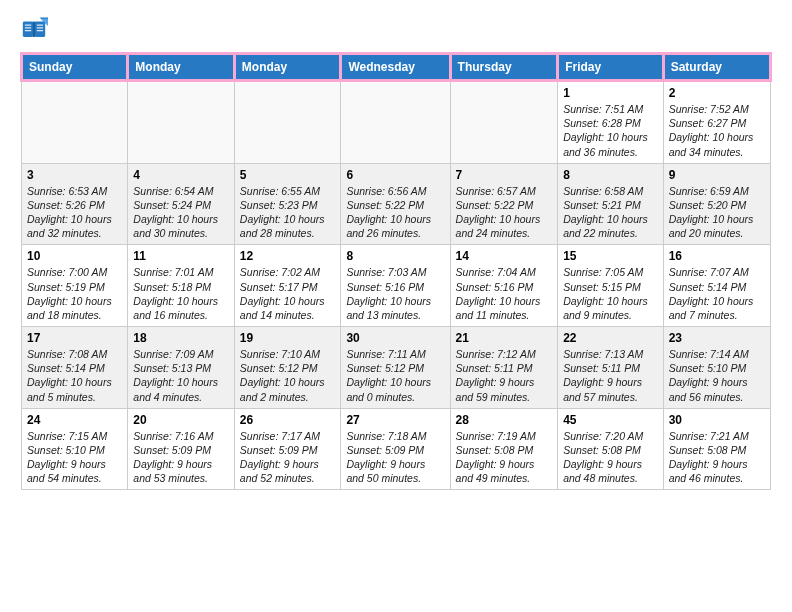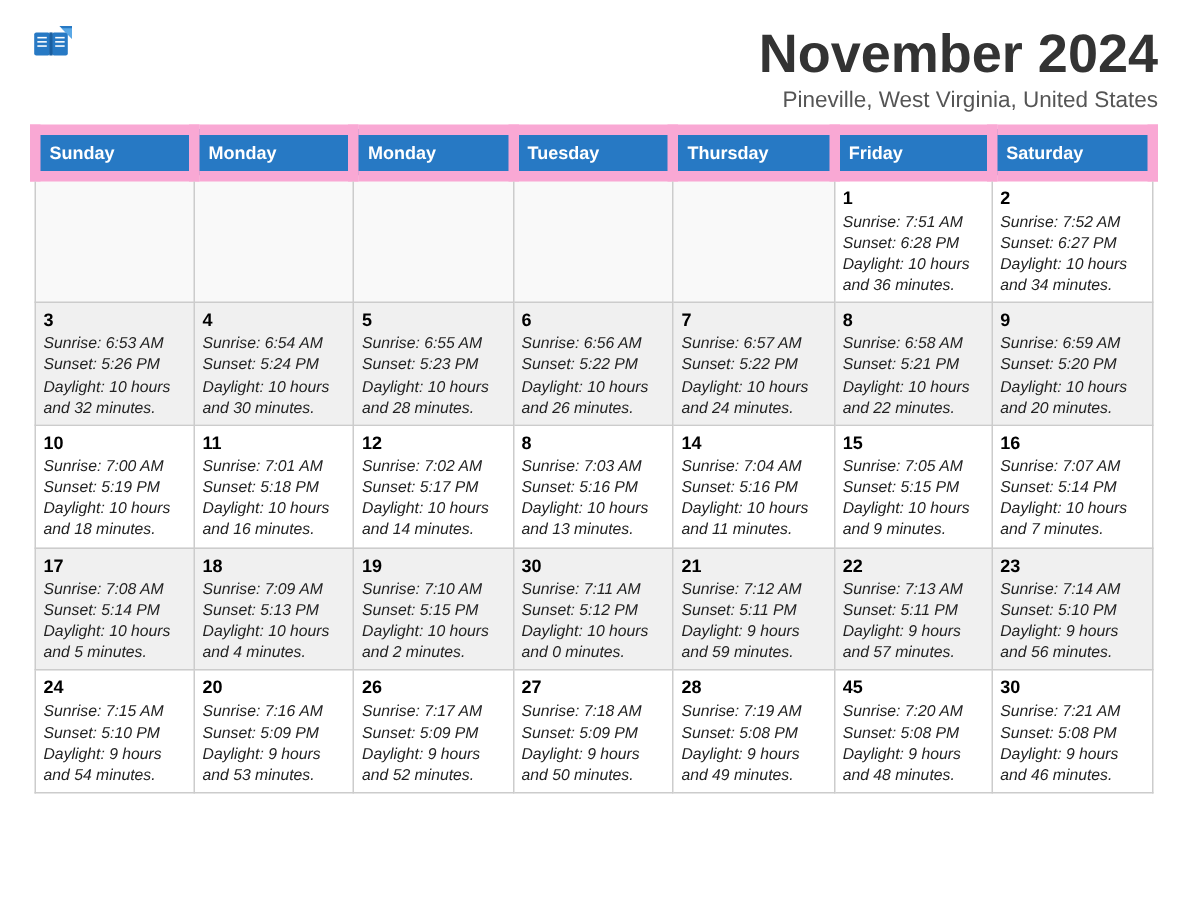--- a/index.html
+++ b/index.html
@@ -47,21 +47,21 @@
       border-collapse: collapse;
       font-size: 11px;
     }
     .calendar thead tr th {
       background: #2779c4;
       color: #fff;
       padding: 5px 6px;
       text-align: left;
       font-size: 12px;
       font-weight: bold;
-      border: 7px solid #f9a8d4;
+      border: 3px solid #f9a8d4;
     }
     .calendar tbody tr td {
       border: 1px solid #ccc;
       vertical-align: top;
       padding: 4px 5px;
       width: 113px;
       min-height: 72px;
       height: 80px;
       background: #fff;
     }
@@ -100,33 +100,29 @@
         <line x1="24" y1="13" x2="33" y2="13" stroke="white" stroke-width="1.5"></line>
         <line x1="24" y1="17" x2="33" y2="17" stroke="white" stroke-width="1.5"></line>
         <line x1="24" y1="21" x2="33" y2="21" stroke="white" stroke-width="1.5"></line>
 
         <rect x="18.5" y="8" width="3" height="22" fill="#1a5fa0"></rect>
 
         <polygon points="28,2 40,2 40,14" fill="#2779c4"></polygon>
         <polygon points="30,4 40,4 40,14" fill="#5aa8e6"></polygon>
       </svg>
     </div>
-    <div class="title-block">
-      <div class="month-title">November 2024</div>
-      <div class="subtitle">Pineville, West Virginia, United States</div>
-    </div>
   </div>
 
   <table class="calendar">
     <thead>
       <tr id="weekday-header">
           <th>Sunday</th>
           <th>Monday</th>
           <th>Monday</th>
-          <th>Tuesday</th>
+          <th>Wednesday</th>
           <th>Thursday</th>
           <th>Friday</th>
           <th>Saturday</th>
         </tr>
     </thead>
     <tbody id="calendar-body">
     <tr>
           <td class="empty"></td>
           <td class="empty"></td>
           <td class="empty"></td>
@@ -260,21 +256,21 @@
           <td>
             <span class="day-num">18</span>
             <div class="day-info">Sunrise: 7:09 AM
 Sunset: 5:13 PM
 Daylight: 10 hours
 and 4 minutes.</div>
           </td>
           <td>
             <span class="day-num">19</span>
             <div class="day-info">Sunrise: 7:10 AM
-Sunset: 5:15 PM
+Sunset: 5:12 PM
 Daylight: 10 hours
 and 2 minutes.</div>
           </td>
           <td>
             <span class="day-num">30</span>
             <div class="day-info">Sunrise: 7:11 AM
 Sunset: 5:12 PM
 Daylight: 10 hours
 and 0 minutes.</div>
           </td>

